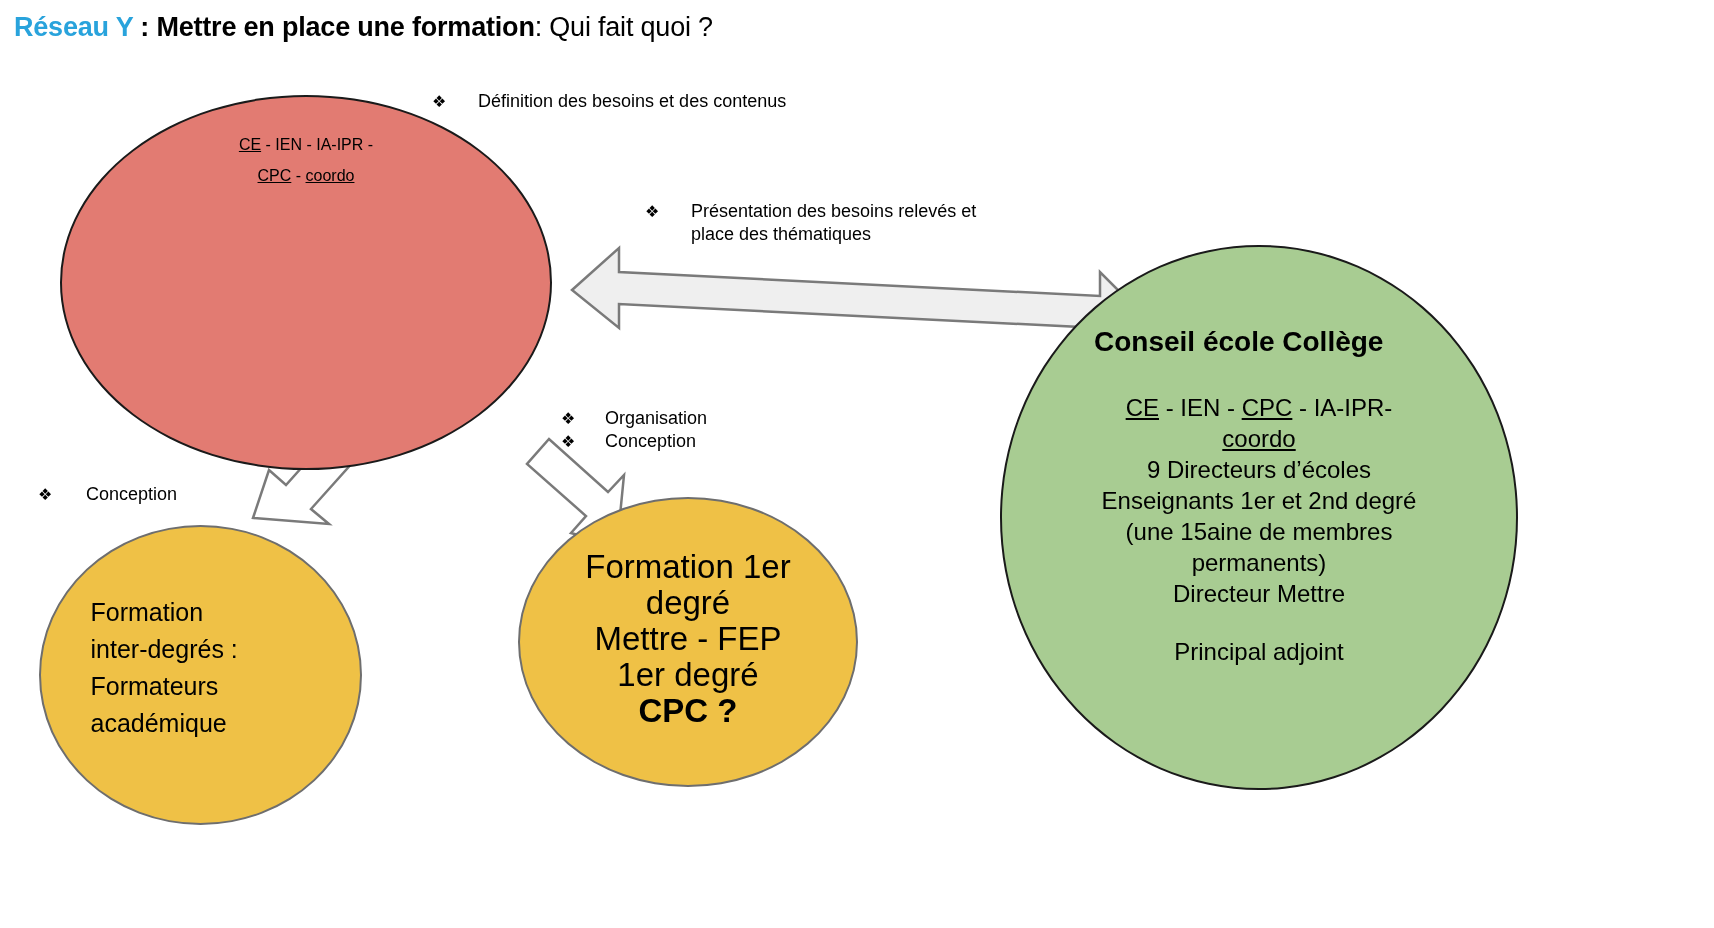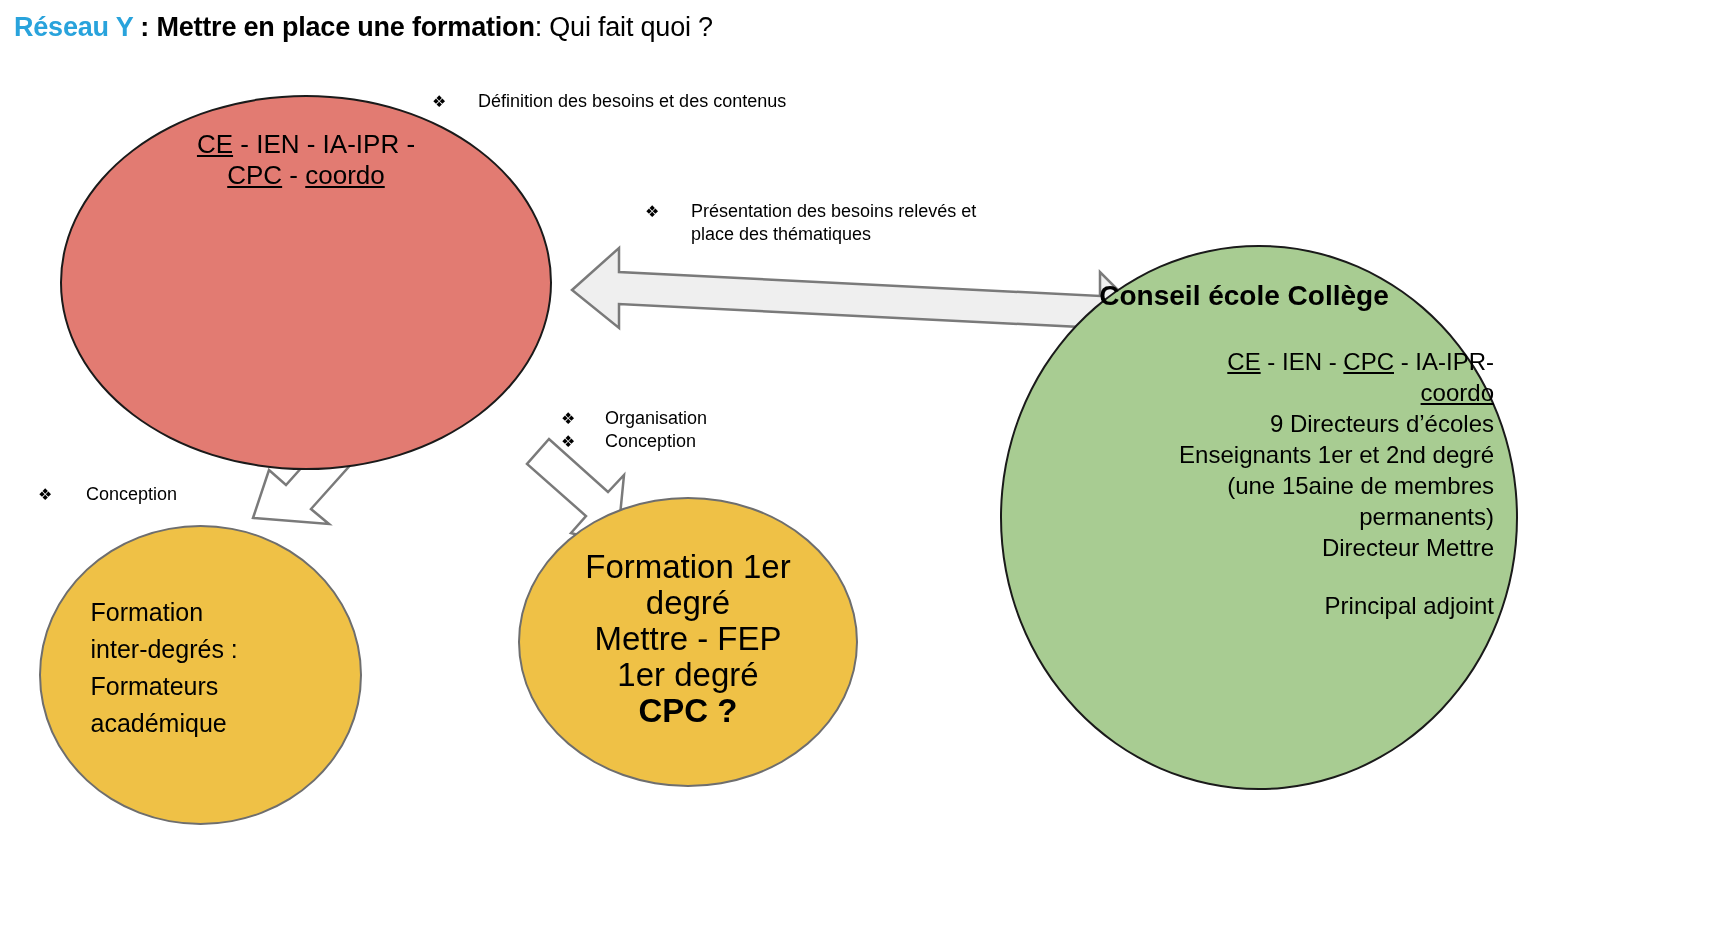--- a/index.html
+++ b/index.html
@@ -21,30 +21,30 @@
   .ell-red{background:#E27B72;border:2px solid #1a1a1a;}
   .ell-green{background:#A8CC92;border:2px solid #1a1a1a;}
   .ell-yellow{background:#EFC146;border:2px solid #6e6e6e;}
 
   #comite{left:60px;top:95px;width:492px;height:375px;}
   #conseil{left:1000px;top:245px;width:518px;height:545px;}
   #inter{left:39px;top:525px;width:323px;height:300px;}
   #form1{left:518px;top:497px;width:340px;height:290px;}
 
   .ell-head{font-weight:bold;font-size:26px;line-height:36px;text-align:center;}
-  .ell-body{font-size:26px;line-height:31px;text-align:center;font-weight:normal;}
+  .ell-body{font-size:16px;line-height:31px;text-align:center;font-weight:normal;}
   .ell-body .u{text-decoration:underline;}
   .ell-body .b{font-weight:bold;}
 
   #comite .ell-head{margin-top:51px;width:330px;}
   #comite .ell-body{margin-top:32px;width:330px;}
 
-  #conseil .ell-head{margin-top:28px;width:300px;text-align:center;margin-left:0;
+  #conseil .ell-head{margin-top:74px;width:300px;text-align:left;margin-left:0;
                      align-self:flex-start;padding-left:92px;font-size:28px;line-height:41px;}
-  #conseil .ell-body{margin-top:30px;width:470px;font-size:24px;line-height:31px;text-align:right;}
+  #conseil .ell-body{margin-top:30px;width:470px;font-size:24px;line-height:31px;}
   #conseil .gap{display:block;height:27px;}
 
   #inter .ell-body{margin-top:67px;width:230px;text-align:left;padding-left:10px;font-size:25px;line-height:37px;}
   #form1 .ell-body{margin-top:50px;width:290px;font-size:33px;line-height:36px;}
 
   
   .anno{position:absolute;display:flex;align-items:flex-start;font-size:18px;line-height:23px;}
   .anno .bullet{font-size:16px;line-height:23px;width:46px;flex:0 0 46px;color:#000;}
   .anno .atext{white-space:pre-line;}
   #anno-def{left:432px;top:90px;}

